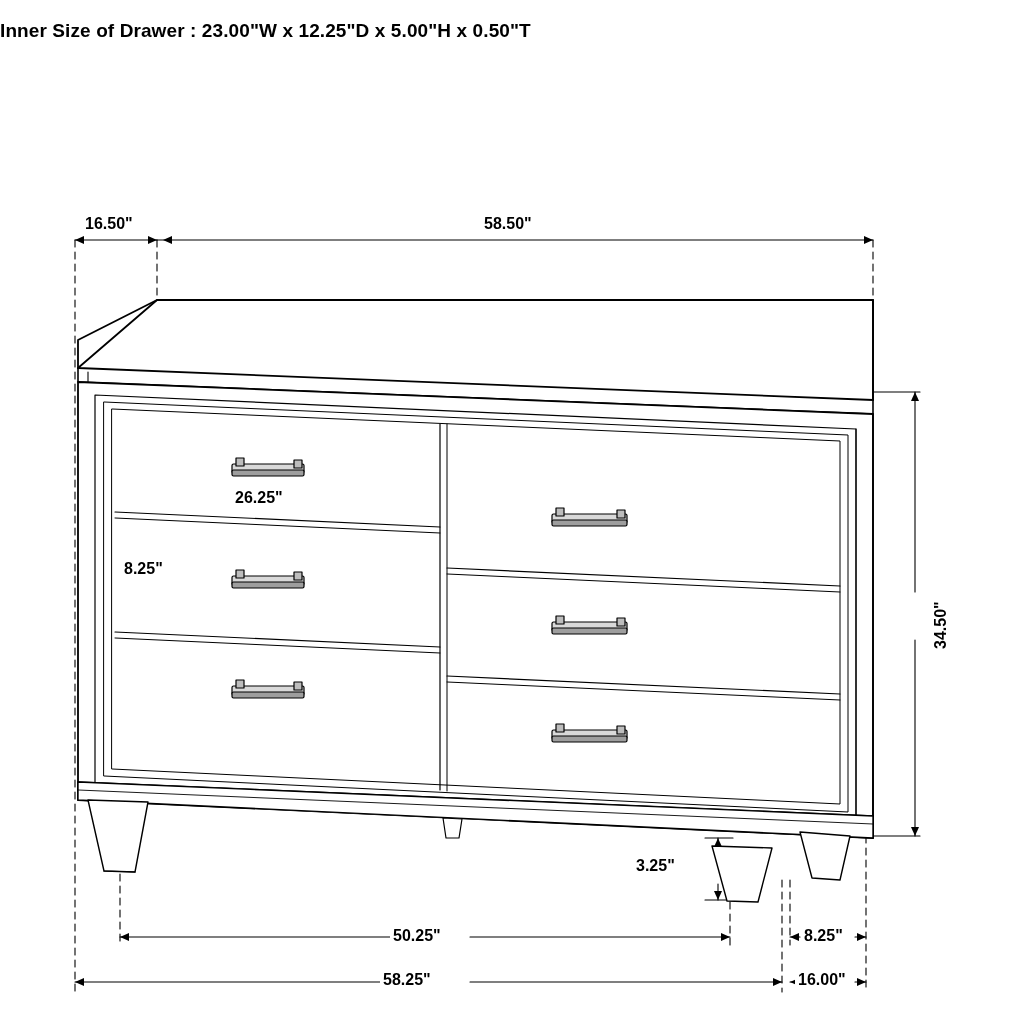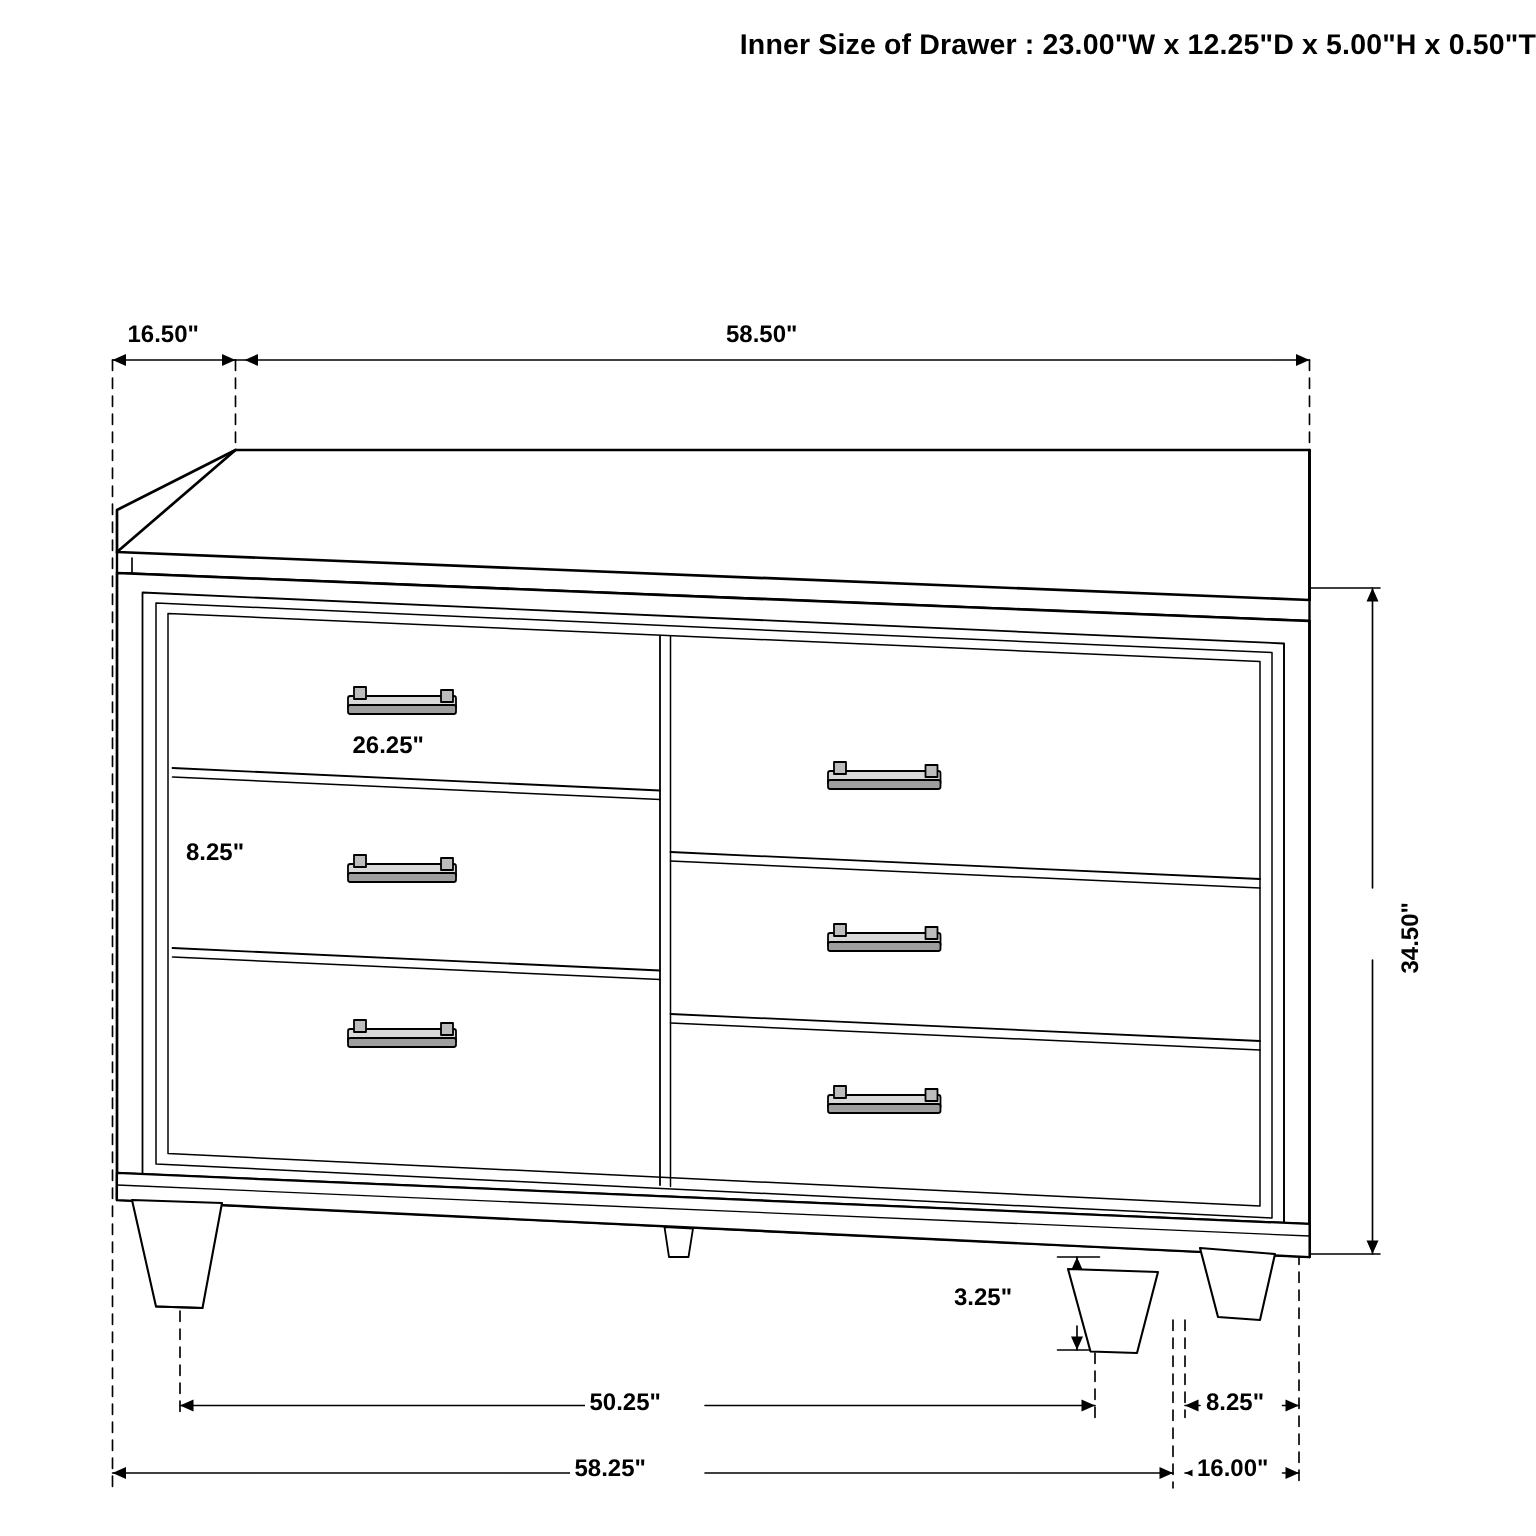--- a/index.html
+++ b/index.html
@@ -18,21 +18,21 @@
   #stage {
     position: relative;
     width: 1024px;
     height: 1024px;
   }
   #title {
     position: absolute;
     left: 0;
     top: 20px;
     width: 1024px;
-    text-align: right;
+    text-align: left;
     font-size: 19px;
     font-weight: bold;
     letter-spacing: 0.1px;
   }
   svg.art {
     position: absolute;
     left: 0;
     top: 0;
     width: 1024px;
     height: 1024px;

